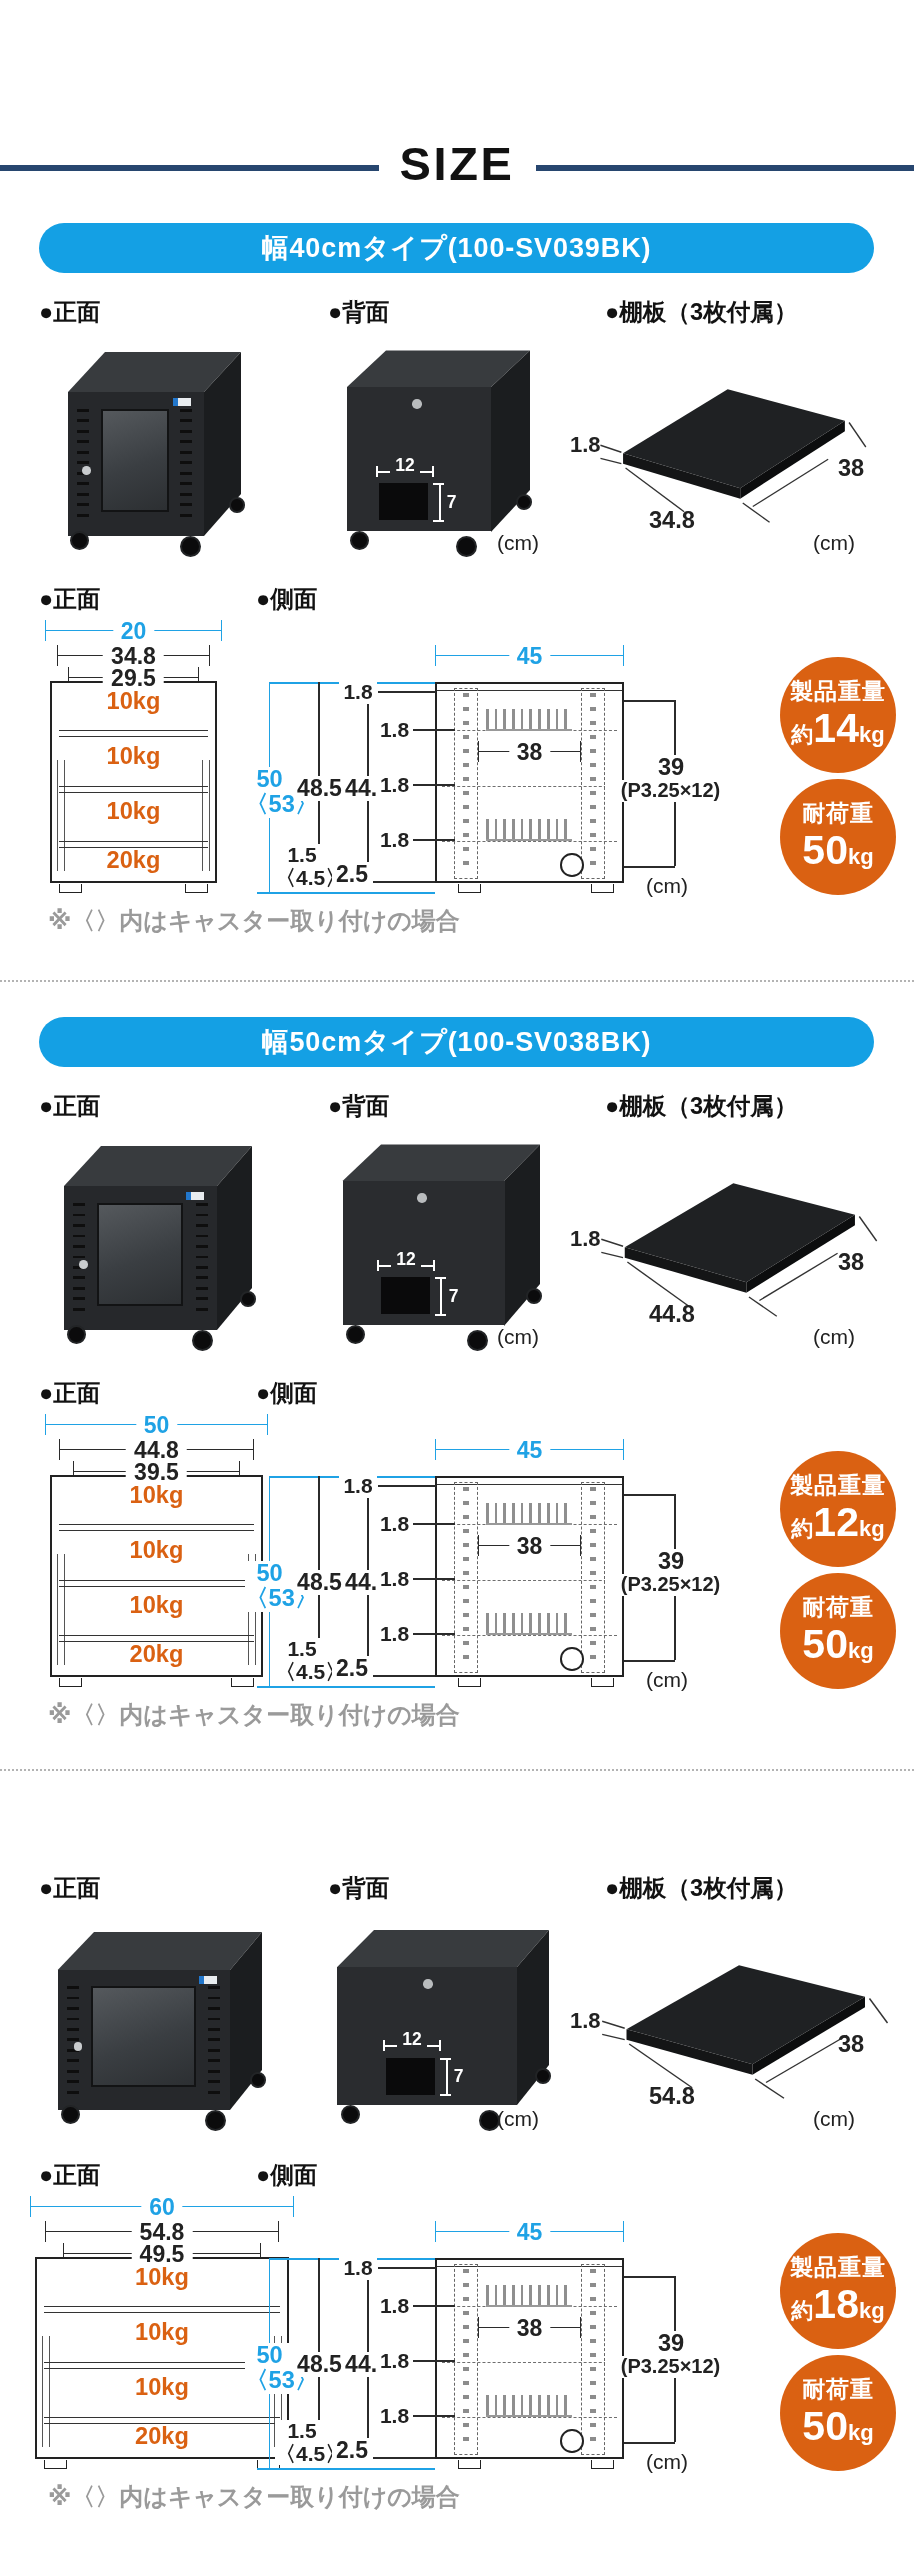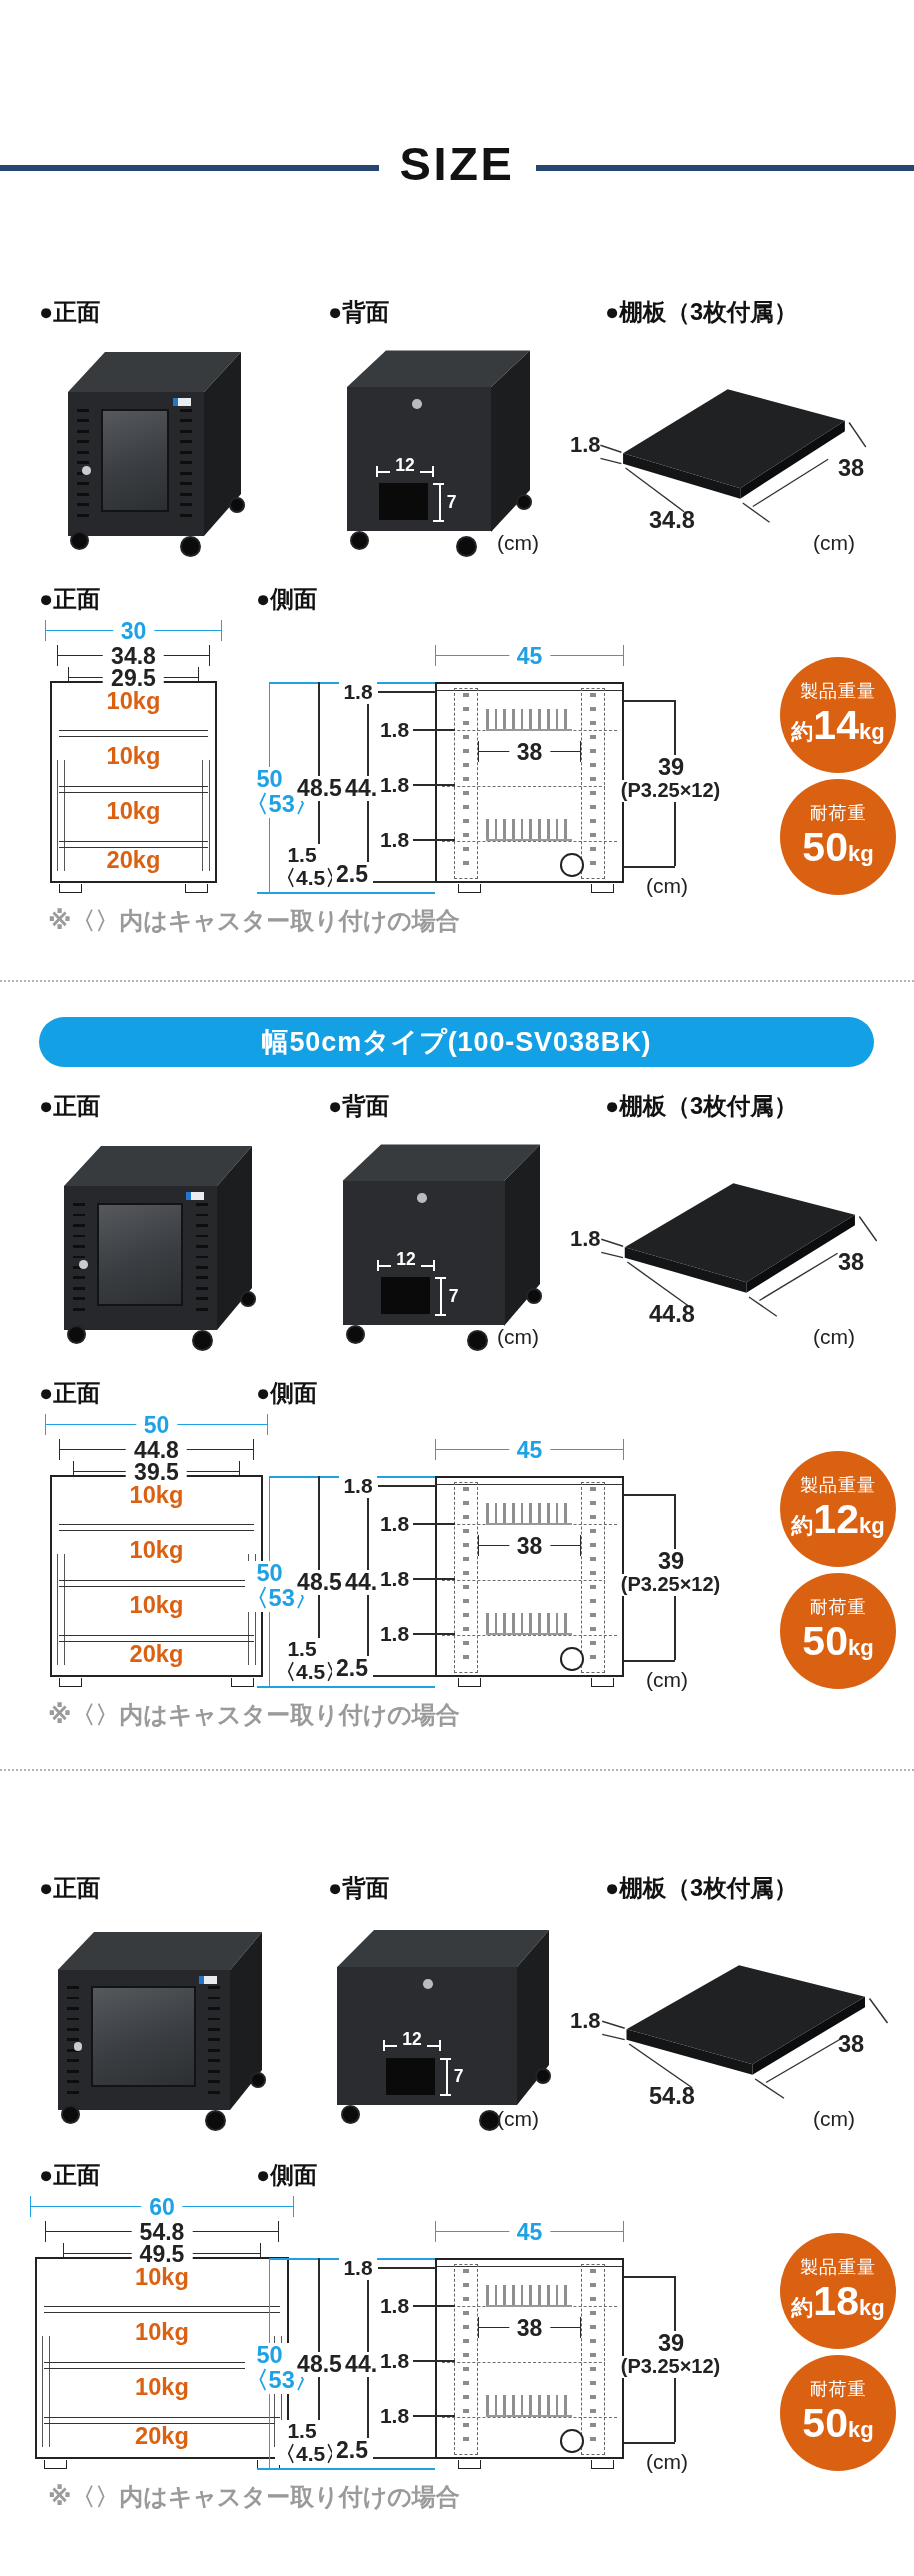--- a/index.html
+++ b/index.html
@@ -97,39 +97,40 @@
   .rail.l{left:209px}.rail.r{left:336px}
   .comb{position:absolute;left:241px;width:86px;height:22px;
     background:repeating-linear-gradient(90deg,#8f8f8f 0 2.6px,transparent 2.6px 8.7px);border-bottom:2.6px solid #999}
   .hole{position:absolute;left:315px;top:245px;width:23.6px;height:23.6px;border:2.6px solid #222;border-radius:50%;background:#fff}
   .sfoot{position:absolute;top:276px;width:23px;height:8.7px;border:1.7px solid #222;border-top:none;background:#fff}
 
   
   .badge{position:absolute;left:780px;width:116px;height:116px;border-radius:50%;background:var(--orange);
     color:#fff;display:flex;flex-direction:column;align-items:center;justify-content:center;text-align:center;line-height:1.15}
   .badge.b1{top:434px}.badge.b2{top:556px}
-  .badge .t{font-size:18px;font-weight:400;letter-spacing:0.9px}
+  .badge .t{font-size:23px;font-weight:700;letter-spacing:0.9px}
   .badge .v{font-size:22px;font-weight:800;display:flex;align-items:baseline}
   .badge .v .num{font-size:41px;letter-spacing:0}
 
   .note{position:absolute;left:48px;top:682px;font-size:24px;font-weight:700;color:var(--notegray)}
 
   .dotsep{position:absolute;left:0;width:914px;border-top:2.6px dotted #b3b3b3}
   #dots1{top:980px}#dots2{top:1769px}
 </style>
 </head>
 <body>
 
 <div class="page">
 
   <div class="size-title">SIZE</div>
   <div class="hrule l"></div>
   <div class="hrule r"></div>
 
   <div class="section" id="sec1">
+    <div class="banner">幅40cmタイプ(100-SV039BK)</div>
 
     <div class="lbl p-front">●正面</div>
     <div class="lbl p-back">●背面</div>
     <div class="lbl p-shelf">●棚板（3枚付属）</div>
 
     <div class="photo front">
       <div class="topface" style="clip-path:polygon(26px 66px,162px 66px,199px 26px,63px 26px)"></div>
       <div class="sideface" style="clip-path:polygon(162px 66px,199px 26px,199px 168px,162px 210px)"></div>
       <div class="face" style="left:26px;top:66px;width:136px;height:144px"></div>
       <div class="vents" style="left:35px;top:83px;width:12.2px;height:114px"></div>
@@ -181,21 +182,21 @@
     <div class="cmunit" style="left:813px;top:308px">(cm)</div>
 
     <div class="lbl d-front">●正面</div>
     <div class="lbl d-side">●側面</div>
 
     <div class="fdiag" style="left:50px;top:385px;width:167px;height:293px">
       <div class="hdim blue" style="left:-5.2px;width:calc(100% + 10.5px);top:12.2px">
         <i class="hd"></i>
           <i class="tk l"></i>
           <i class="tk r"></i>
-          <b>30</b>
+          <b>20</b>
       </div>
       <div class="hdim" style="left:4%;width:92%;top:37px">
         <i class="hd"></i>
           <i class="tk l"></i>
           <i class="tk r"></i>
           <b>34.8</b>
       </div>
       <div class="hdim" style="left:11%;width:78%;top:59px">
         <i class="hd"></i>
           <i class="tk l"></i>

